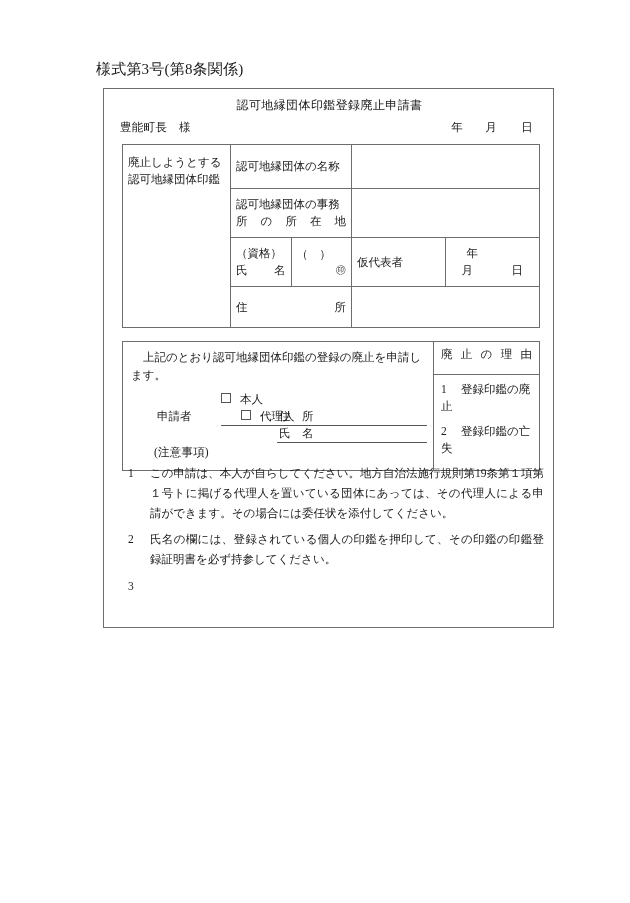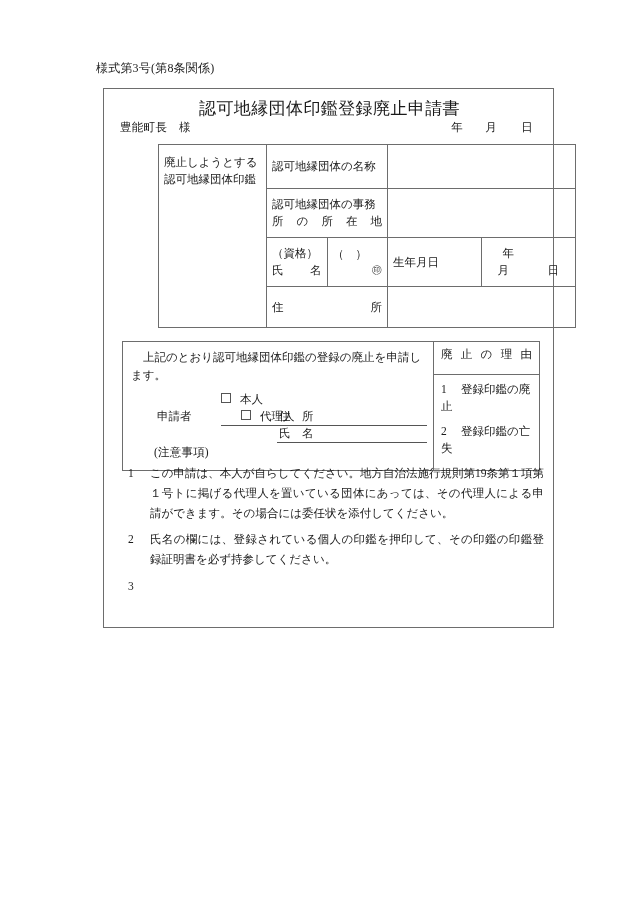--- a/index.html
+++ b/index.html
@@ -23,21 +23,21 @@
     width: 630px;
     height: 903px;
     background: #ffffff;
   }
 
   
   .form-no {
     position: absolute;
     left: 96px;
     top: 60px;
-    font-size: 12px;
+    font-size: 15px;
     letter-spacing: 0.2px;
     white-space: nowrap;
   }
 
   
   .frame {
     position: absolute;
     left: 103px;
     top: 88px;
     width: 451px;
@@ -46,21 +46,21 @@
     box-sizing: border-box;
     background: #fff;
   }
 
   .title {
     position: absolute;
     left: 0;
     top: 8px;
     width: 451px;
     text-align: center;
-    font-size: 17px;
+    font-size: 12px;
     letter-spacing: 0.4px;
   }
 
   .addressee {
     position: absolute;
     left: 16px;
     top: 31px;
     font-size: 11.5px;
     letter-spacing: 0.3px;
   }
@@ -81,21 +81,20 @@
   .tbl-wrap {
     position: absolute;
     left: 18px;
     top: 55px;
     width: 418px;
   }
   table.grid {
     border-collapse: collapse;
     table-layout: fixed;
     width: 100%;
-    margin-left: 36px;
   }
   table.grid td {
     border: 1px solid #6d6d6d;
     font-size: 11.5px;
     padding: 0 5px;
     vertical-align: middle;
     line-height: 1.45;
   }
 
   .cell-seal {
@@ -301,21 +300,21 @@
           <td style="width:62px;height:48px;">
             <span class="just-1">（資格）</span>
             <span class="just">氏　名</span>
           </td>
           <td style="width:48px;" class="cell-seal">
             <div class="seal-row">
               <span>（　）</span>
               <span class="seal-mark">㊞</span>
             </div>
           </td>
-          <td style="width:62px;">生年月日</td>
+          <td style="width:62px;">仮代表者</td>
           <td class="ymd-cell">
             <span class="y">年</span><span class="m">月</span><span>日</span>
           </td>
         </tr>
         <tr>
           <td colspan="2" style="height:40px;">
             <span class="just">住　　　　所</span>
           </td>
           <td colspan="2"></td>
         </tr>

